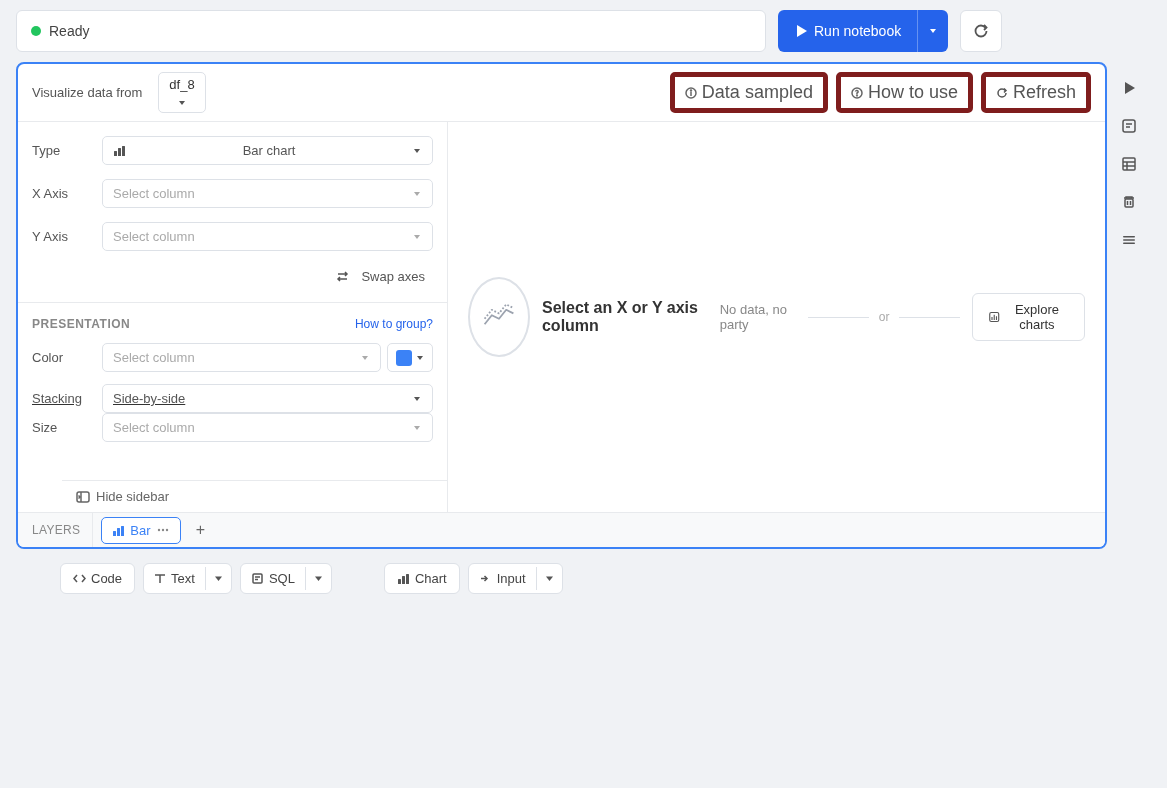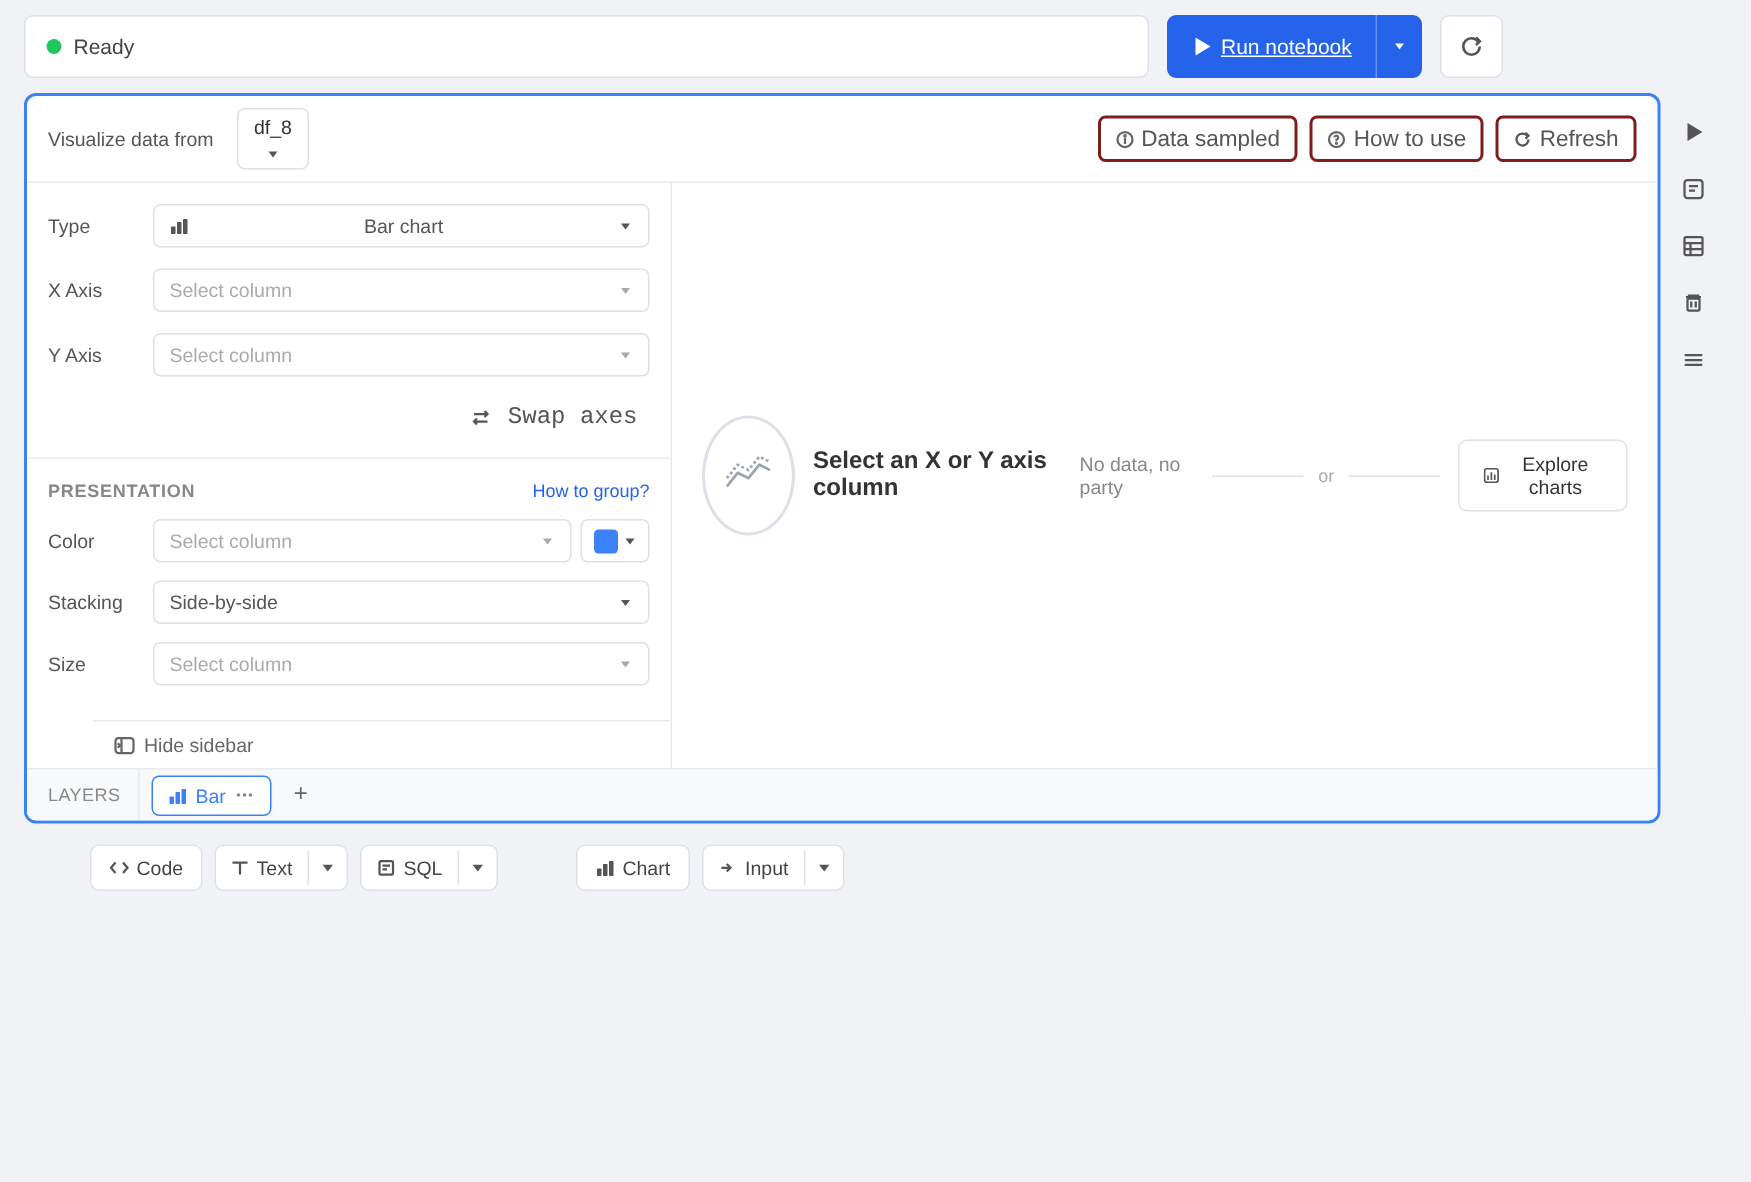--- a/index.html
+++ b/index.html
@@ -53,21 +53,20 @@
       height: 42px;
       cursor: pointer;
       font-size: 14px;
       font-weight: 500;
     }
     .run-btn-main {
       padding: 0 16px;
       display: flex;
       align-items: center;
       gap: 6px;
-      text-decoration: underline;
     }
     .run-btn-divider {
       width: 1px;
       height: 100%;
       background: rgba(255,255,255,0.3);
     }
     .run-btn-caret {
       padding: 0 10px;
       display: flex;
       align-items: center;
@@ -121,25 +120,25 @@
     .cell-header-right {
       display: flex;
       align-items: center;
       gap: 8px;
     }
     .header-btn {
       display: flex;
       align-items: center;
       gap: 5px;
       background: #fff;
-      border: 2px solid #7f1d1d;
+      border: 5px solid #7f1d1d;
       border-radius: 5px;
       padding: 5px 10px;
       cursor: pointer;
-      font-size: 15px;
+      font-size: 18px;
       color: #555;
     }
 
     
     .cell-body {
       display: flex;
       height: 390px;
     }
 
     
@@ -222,28 +221,27 @@
       color: #aaa;
     }
     .swap-axes-row {
       display: flex;
       justify-content: flex-end;
     }
     .swap-axes-btn {
       display: flex;
       align-items: center;
       gap: 12px;
-      font-size: 16px;
+      font-size: 13px;
       color: #555;
       cursor: pointer;
       padding: 4px 8px;
       border-radius: 4px;
       background: none;
       border: none;
-      font-family: Liberation Mono, monospace;
     }
 
     
     .presentation-header {
       display: flex;
       align-items: center;
       justify-content: space-between;
       margin-bottom: 12px;
     }
     .section-title {
@@ -631,21 +629,21 @@
                 </div>
                 <div class="color-swatch-btn">
                   <div class="color-swatch"></div>
                   <svg width="8" height="8" viewBox="0 0 8 8" fill="#555">
                     <polygon points="1,2 7,2 4,6"></polygon>
                   </svg>
                 </div>
               </div>
             </div>
 
-            <div class="form-row" style="margin-bottom:12px;">
+            <div class="form-row" style="text-decoration:underline;">
               <span class="form-label">Stacking</span>
               <div class="form-select">
                 <span>Side-by-side</span>
                 <svg width="10" height="10" viewBox="0 0 10 10" fill="#555">
                   <polygon points="2,3 8,3 5,7"></polygon>
                 </svg>
               </div>
             </div>
 
             <div class="form-row">

